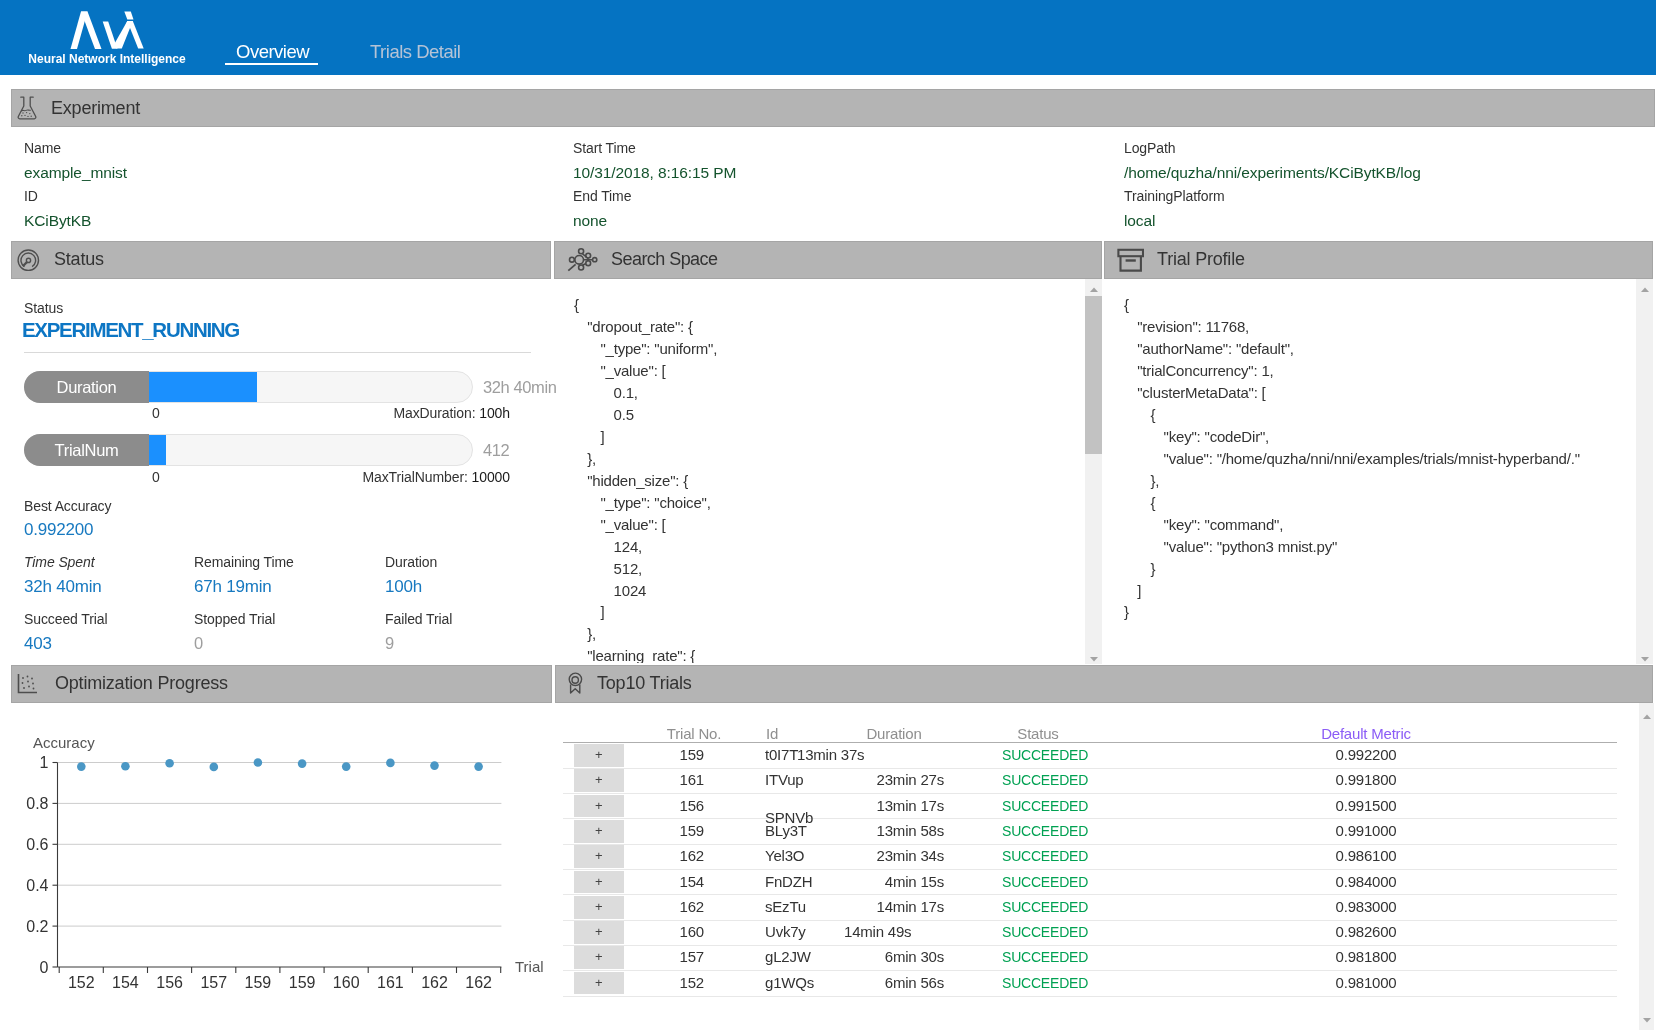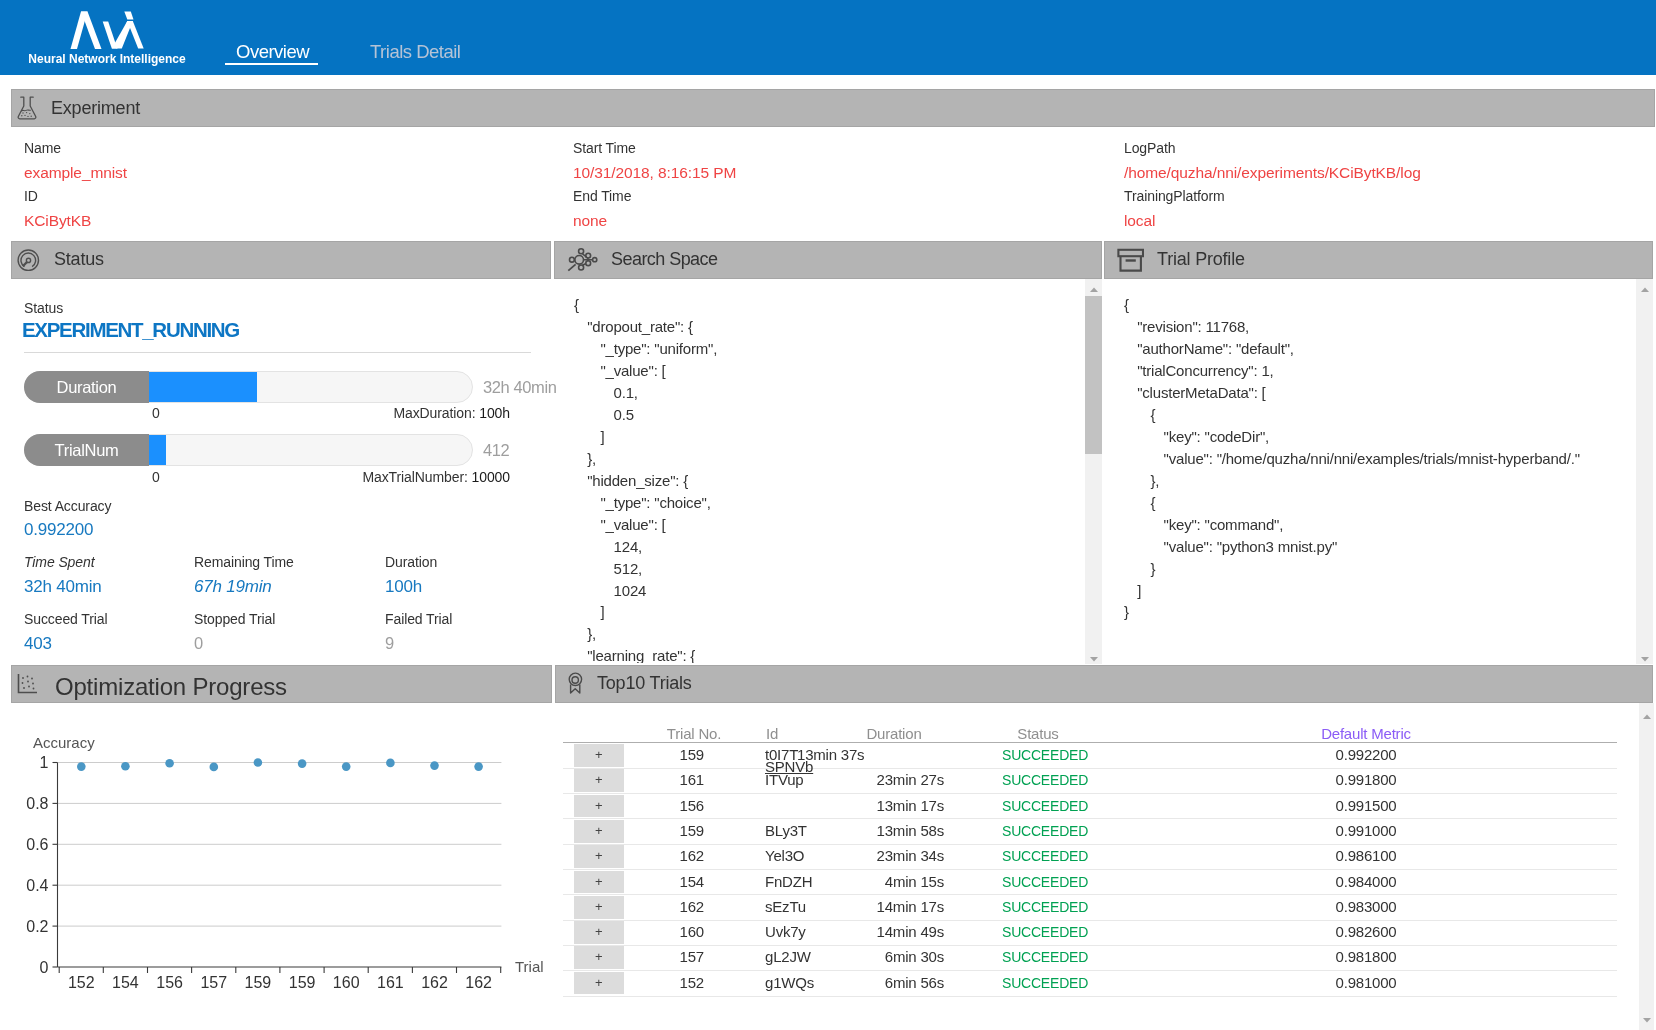--- a/index.html
+++ b/index.html
@@ -1,20 +1,20 @@
 <!DOCTYPE html>
 <html><head><meta charset="utf-8"><title>NNI</title>
 <style>
 *{margin:0;padding:0;box-sizing:border-box;}
 body{width:1656px;height:1030px;position:relative;background:#fff;
  font-family:"Liberation Sans",sans-serif;overflow:hidden;}
 .abs{position:absolute;}
 .hdr{position:absolute;height:38px;background:#b4b4b4;border:1px solid #a5a5a5;}
 .lbl{font-size:14px;color:#333;letter-spacing:-0.1px;}
-.val{font-size:15.5px;color:#ef4444;letter-spacing:-0.1px;}
+.val{font-size:15.5px;color:#14532d;letter-spacing:-0.1px;}
 .bval{font-size:17px;color:#1779c0;letter-spacing:-0.2px;}
 .gval{font-size:16.5px;color:#9e9e9e;letter-spacing:-0.4px;}
 .jline{position:absolute;font-size:15px;color:#333;letter-spacing:-0.2px;white-space:pre;}
 .sb{position:absolute;background:#f1f1f1;}
 .sb .ar{position:absolute;left:0;width:100%;height:14px;text-align:center;}
 .thumb{position:absolute;background:#c2c2c2;}
 .cell{position:absolute;font-size:15px;color:#333;letter-spacing:-0.2px;}
 </style></head>
 <body>
 <div class="abs" style="left:0;top:0;width:1656px;height:75px;background:#0573c2;"></div>
@@ -110,21 +110,21 @@
 <div class="abs" style="left:149px;top:435px;width:17px;height:30px;background:#1b90fe;"></div>
 <div class="abs gval" style="left:483px;top:441px;">412</div>
 <div class="abs lbl" style="left:152px;top:469px;">0</div>
 <div class="abs lbl" style="left:240px;top:469px;width:270px;text-align:right;">MaxTrialNumber: <span style="color:#1a1a1a">10000</span></div>
 <div class="abs lbl" style="left:24px;top:498px;">Best Accuracy</div>
 <div class="abs bval" style="left:24px;top:520px;">0.992200</div>
 <div class="abs lbl" style="left:24px;top:554px;font-style:italic;">Time Spent</div>
 <div class="abs lbl" style="left:194px;top:554px;">Remaining Time</div>
 <div class="abs lbl" style="left:385px;top:554px;">Duration</div>
 <div class="abs bval" style="left:24px;top:577px;">32h 40min</div>
-<div class="abs bval" style="left:194px;top:577px;font-style:italic;">67h 19min</div>
+<div class="abs bval" style="left:194px;top:577px;">67h 19min</div>
 <div class="abs bval" style="left:385px;top:577px;">100h</div>
 <div class="abs lbl" style="left:24px;top:611px;">Succeed Trial</div>
 <div class="abs lbl" style="left:194px;top:611px;">Stopped Trial</div>
 <div class="abs lbl" style="left:385px;top:611px;">Failed Trial</div>
 <div class="abs bval" style="left:24px;top:634px;">403</div>
 <div class="abs gval" style="left:194px;top:634px;">0</div>
 <div class="abs gval" style="left:385px;top:634px;">9</div>
 <div class="jline" style="left:574.0px;top:296.4px;">{</div>
 <div class="jline" style="left:587.2px;top:318.3px;">"dropout_rate": {</div>
 <div class="jline" style="left:600.4px;top:340.3px;">"_type": "uniform",</div>
@@ -183,21 +183,21 @@
       <circle cx="11.5" cy="3.5" r="0.9"></circle>
       <circle cx="16" cy="5.5" r="0.9"></circle>
 <circle cx="6.5" cy="10" r="0.9"></circle>
       <circle cx="12" cy="8.5" r="0.9"></circle>
       <circle cx="17" cy="10.5" r="0.9"></circle>
 <circle cx="8" cy="15" r="0.9"></circle>
       <circle cx="13" cy="13.5" r="0.9"></circle>
       <circle cx="17.5" cy="15.5" r="0.9"></circle>
 </g>
 </svg>
-<div class="abs" style="left:55px;top:673px;font-size:24px;color:#333;letter-spacing:-0.2px;">Optimization Progress</div>
+<div class="abs" style="left:55px;top:673px;font-size:18px;color:#333;letter-spacing:-0.2px;">Optimization Progress</div>
 <div class="hdr" style="left:555px;top:665px;width:1098px;"></div>
 <svg class="abs" style="left:568px;top:672px;" width="16" height="23" viewBox="0 0 16 23">
 <g stroke="#4a4a4a" stroke-width="1.4" fill="none">
 <circle cx="7.4" cy="7.3" r="6.2"></circle>
 <circle cx="7.2" cy="8" r="3.2"></circle>
 <path d="M2.6,12.6 L2.6,21 L7.2,16.7 L11.8,21 L11.8,12.6" stroke-linejoin="round"></path>
 </g>
 </svg>
 <div class="abs" style="left:597px;top:673px;font-size:18px;color:#333;letter-spacing:-0.2px;">Top10 Trials</div>
 <svg class="abs" style="left:11px;top:703px;" width="541" height="327" viewBox="0 0 541 327">
@@ -270,21 +270,21 @@
 <div class="abs" style="left:563px;top:793.1px;width:1054px;height:1px;background:#e8e8e8;"></div>
 <div class="abs" style="left:574px;top:769.3px;width:49.5px;height:22.8px;background:#dcdcdc;text-align:center;font-size:13px;color:#444;line-height:22px;">+</div>
 <div class="cell" style="left:604px;top:771.3px;width:100px;text-align:right;">161</div>
 <div class="cell" style="left:765px;top:771.3px;">ITVup</div>
 <div class="cell" style="left:844px;top:771.3px;width:100px;text-align:right;">23min 27s</div>
 <div class="cell" style="left:1002px;top:772.3px;color:#00a152;font-size:14px;">SUCCEEDED</div>
 <div class="cell" style="left:1266px;top:771.3px;width:200px;text-align:center;">0.991800</div>
 <div class="abs" style="left:563px;top:818.4px;width:1054px;height:1px;background:#e8e8e8;"></div>
 <div class="abs" style="left:574px;top:794.6px;width:49.5px;height:22.8px;background:#dcdcdc;text-align:center;font-size:13px;color:#444;line-height:22px;">+</div>
 <div class="cell" style="left:604px;top:796.6px;width:100px;text-align:right;">156</div>
-<div class="cell" style="left:765px;top:758px;text-decoration:underline;">SPNVb</div>
+<div class="cell" style="left:765px;top:809px;">SPNVb</div>
 <div class="cell" style="left:844px;top:796.6px;width:100px;text-align:right;">13min 17s</div>
 <div class="cell" style="left:1002px;top:797.6px;color:#00a152;font-size:14px;">SUCCEEDED</div>
 <div class="cell" style="left:1266px;top:796.6px;width:200px;text-align:center;">0.991500</div>
 <div class="abs" style="left:563px;top:843.7px;width:1054px;height:1px;background:#e8e8e8;"></div>
 <div class="abs" style="left:574px;top:819.9px;width:49.5px;height:22.8px;background:#dcdcdc;text-align:center;font-size:13px;color:#444;line-height:22px;">+</div>
 <div class="cell" style="left:604px;top:821.9px;width:100px;text-align:right;">159</div>
 <div class="cell" style="left:765px;top:821.9px;">BLy3T</div>
 <div class="cell" style="left:844px;top:821.9px;width:100px;text-align:right;">13min 58s</div>
 <div class="cell" style="left:1002px;top:822.9px;color:#00a152;font-size:14px;">SUCCEEDED</div>
 <div class="cell" style="left:1266px;top:821.9px;width:200px;text-align:center;">0.991000</div>
@@ -306,21 +306,21 @@
 <div class="abs" style="left:574px;top:895.8px;width:49.5px;height:22.8px;background:#dcdcdc;text-align:center;font-size:13px;color:#444;line-height:22px;">+</div>
 <div class="cell" style="left:604px;top:897.8px;width:100px;text-align:right;">162</div>
 <div class="cell" style="left:765px;top:897.8px;">sEzTu</div>
 <div class="cell" style="left:844px;top:897.8px;width:100px;text-align:right;">14min 17s</div>
 <div class="cell" style="left:1002px;top:898.8px;color:#00a152;font-size:14px;">SUCCEEDED</div>
 <div class="cell" style="left:1266px;top:897.8px;width:200px;text-align:center;">0.983000</div>
 <div class="abs" style="left:563px;top:944.9px;width:1054px;height:1px;background:#e8e8e8;"></div>
 <div class="abs" style="left:574px;top:921.1px;width:49.5px;height:22.8px;background:#dcdcdc;text-align:center;font-size:13px;color:#444;line-height:22px;">+</div>
 <div class="cell" style="left:604px;top:923.1px;width:100px;text-align:right;">160</div>
 <div class="cell" style="left:765px;top:923.1px;">Uvk7y</div>
-<div class="cell" style="left:844px;top:923.1px;width:100px;text-align:right;">14min 49s</div>
+<div class="cell" style="left:844px;top:923.1px;width:100px;text-align:left;">14min 49s</div>
 <div class="cell" style="left:1002px;top:924.1px;color:#00a152;font-size:14px;">SUCCEEDED</div>
 <div class="cell" style="left:1266px;top:923.1px;width:200px;text-align:center;">0.982600</div>
 <div class="abs" style="left:563px;top:970.2px;width:1054px;height:1px;background:#e8e8e8;"></div>
 <div class="abs" style="left:574px;top:946.4px;width:49.5px;height:22.8px;background:#dcdcdc;text-align:center;font-size:13px;color:#444;line-height:22px;">+</div>
 <div class="cell" style="left:604px;top:948.4px;width:100px;text-align:right;">157</div>
 <div class="cell" style="left:765px;top:948.4px;">gL2JW</div>
 <div class="cell" style="left:844px;top:948.4px;width:100px;text-align:right;">6min 30s</div>
 <div class="cell" style="left:1002px;top:949.4px;color:#00a152;font-size:14px;">SUCCEEDED</div>
 <div class="cell" style="left:1266px;top:948.4px;width:200px;text-align:center;">0.981800</div>
 <div class="abs" style="left:563px;top:995.5px;width:1054px;height:1px;background:#e8e8e8;"></div>

